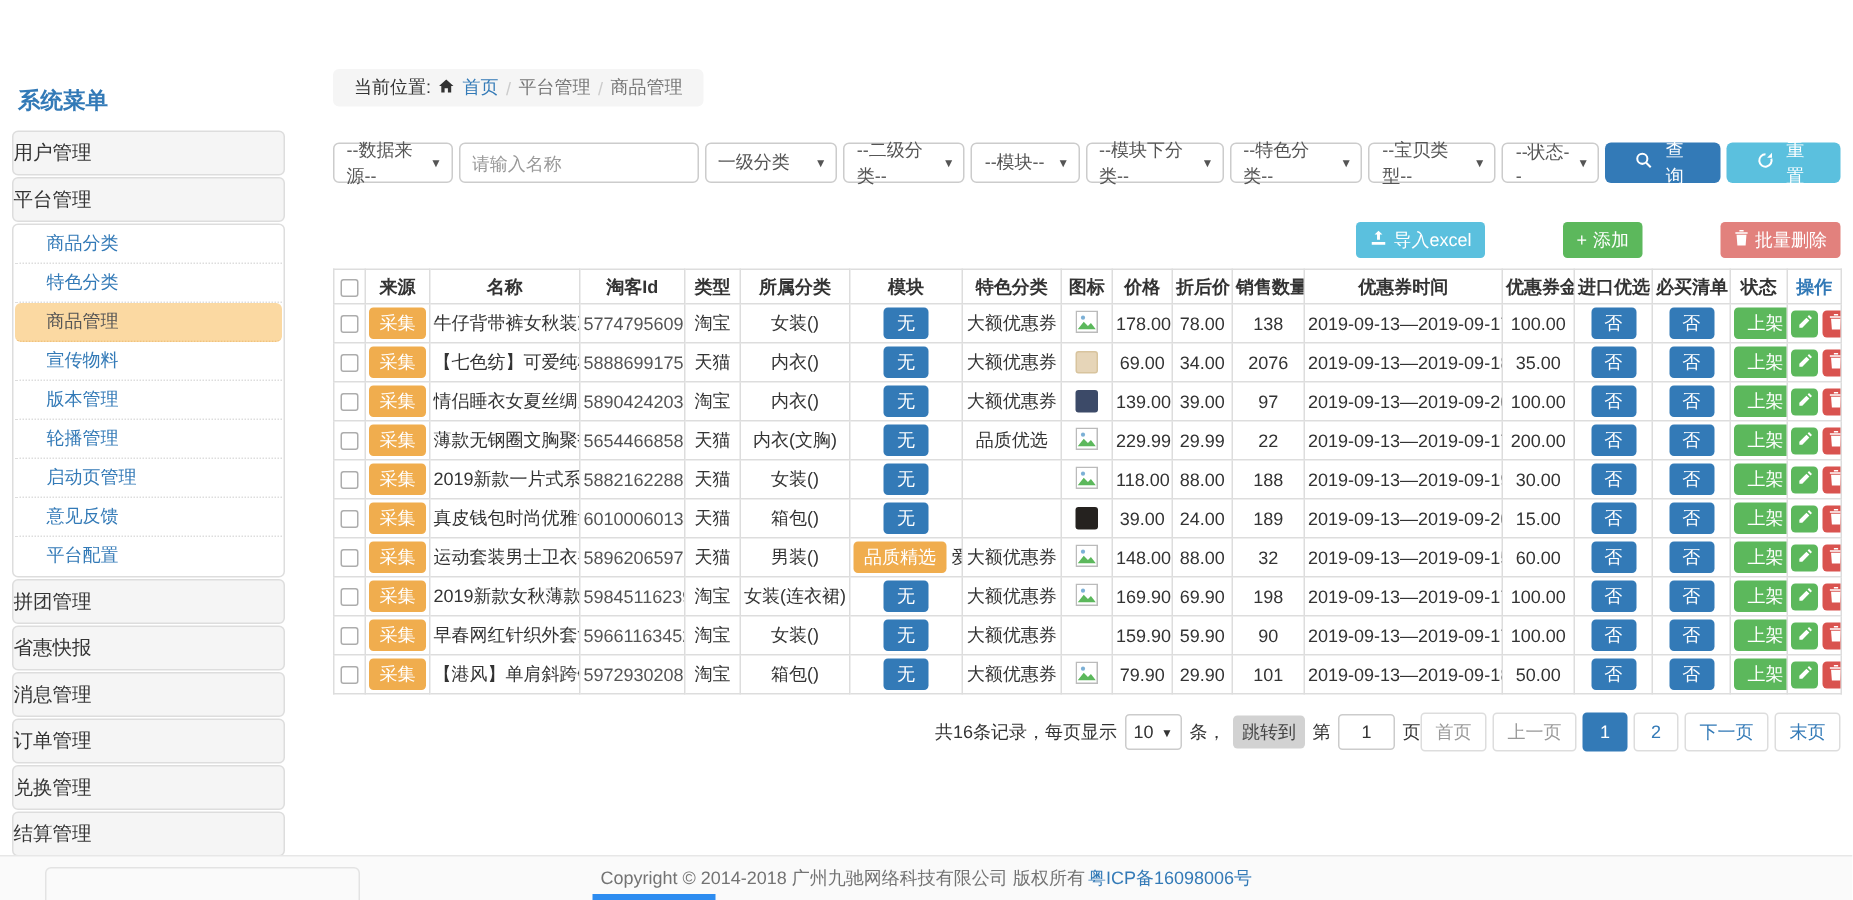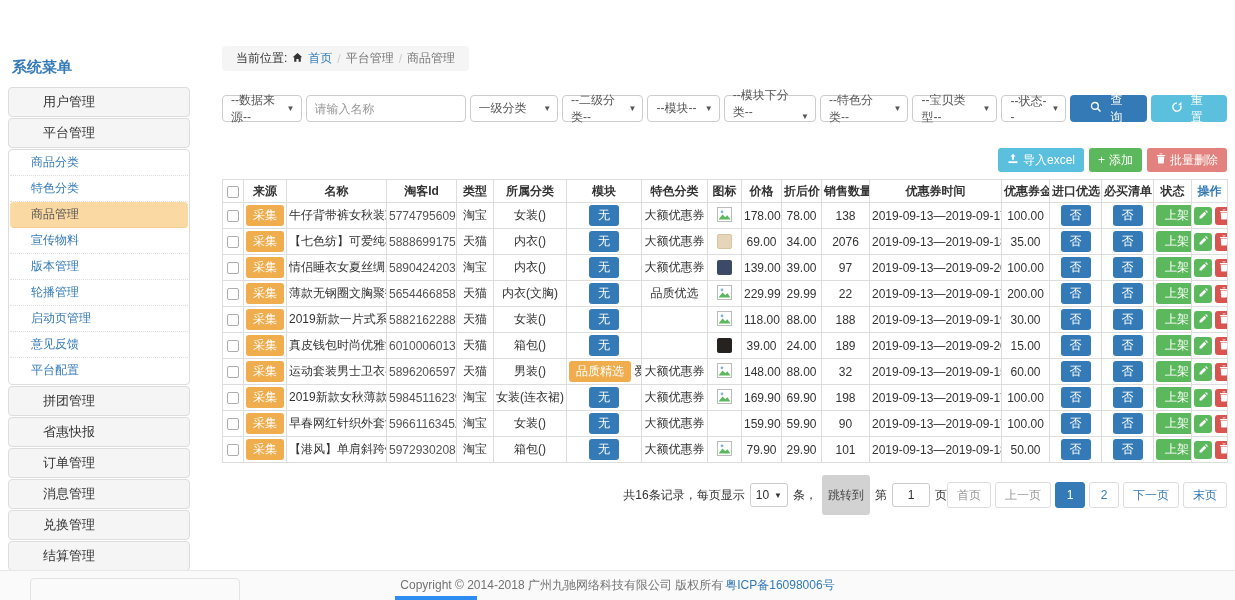--- a/index.html
+++ b/index.html
@@ -10,21 +10,21 @@
   
   .topbar { position:absolute; top:0; left:0; right:0; height:32px; background:#f4f4f4; border-bottom:1px solid #e2e2e2; }
   .brand { position:absolute; left:245px; top:7px; font-size:15px; color:#777; letter-spacing:1px; }
   .home-box { position:absolute; left:866px; top:0; width:31px; height:31px; background:#eaeaea; border-left:1px solid #dcdcdc; border-right:1px solid #dcdcdc; display:flex; align-items:center; justify-content:center; cursor:pointer; }
   .welcome { position:absolute; left:905px; top:9px; font-size:12px; color:#555; cursor:pointer; }
   .welcome .caret { font-size:8px; color:#555; margin-left:4px; }
 
   
   .sidebar { position:absolute; left:8px; top:46px; width:182px; z-index:1; }
   .side-title { color:#337ab7; font-weight:bold; font-size:15px; padding:12px 4px 10px 4px; }
-  .side-group { height:30px; line-height:28px; background:#f5f5f5; border:1px solid #ddd; border-radius:4px; margin-bottom:1px; padding-left:34px; font-size:13px; color:#333; cursor:pointer; }
+  .side-group { height:30px; line-height:28px; background:#f5f5f5; border:1px solid #ddd; border-radius:4px; margin-bottom:1px; padding-left:0; font-size:13px; color:#333; cursor:pointer; }
   .side-sub { background:#fff; border:1px solid #ddd; border-radius:4px; margin:1px 0; padding:0 1px; }
   .side-sub-item { height:26px; line-height:25px; padding-left:21px; font-size:12px; color:#337ab7; border-bottom:1px dotted #ddd; cursor:pointer; }
   .side-sub-item:last-child { border-bottom:none; }
   .side-sub-item.active { background:#fbd9a2; border-radius:4px; color:#555; border-bottom:1px dotted #f0c27f; }
 
   
   .content { position:absolute; left:222px; top:46px; width:1005px; }
   .breadcrumb { display:inline-flex; align-items:center; gap:5px; background:#f5f5f5; border-radius:4px; padding:4px 14px; font-size:12px; color:#333; }
   .breadcrumb .link { color:#337ab7; cursor:pointer; }
   .breadcrumb .sep { color:#ccc; }
@@ -33,21 +33,21 @@
   .filterbar { margin-top:24px; display:flex; align-items:center; gap:4px; }
   .f-select { height:27px; border:1px solid #ccc; border-radius:4px; background:#fff; display:inline-flex; align-items:center; justify-content:space-between; padding:0 6px 0 8px; font-size:12px; color:#555; cursor:pointer; }
   .f-select .caret { font-size:8px; color:#555; margin-left:5px; }
   .f-input { height:27px; width:160px; border:1px solid #ccc; border-radius:4px; padding:0 8px; font-size:12px; color:#555; outline:none; font-family:inherit; }
   .f-input::placeholder { color:#999; }
   .btn { height:27px; border:none; border-radius:4px; font-size:12px; color:#fff; display:inline-flex; align-items:center; gap:4px; padding:0 20px; cursor:pointer; font-family:inherit; }
   .btn-primary { background:#337ab7; }
   .btn-info { background:#5bc0de; }
 
   .toolbar { margin-top:26px; display:flex; justify-content:flex-end; gap:5px; }
-  .btn-sm { height:24px; padding:0 9px; border-radius:3px; }
+  .btn-sm { height:24px; padding:0 9px; border-radius:3px;margin-left:47px; }
   .btn-success { background:#5cb85c; }
   .btn-danger-light { background:#e2817d; }
 
   
   table.grid { margin-top:7px; width:1005px; border-collapse:collapse; table-layout:fixed; }
   .grid th { border:1px solid #ddd; font-size:12px; color:#333; font-weight:bold; height:23px; padding:2px 2px; background:#fff; white-space:nowrap; overflow:hidden; }
   .grid th.op-head { color:#337ab7; }
   .grid td { border:1px solid #ddd; font-size:12px; color:#333; height:26px; padding:1px 2px; text-align:center; white-space:nowrap; overflow:hidden; }
   .grid td.id-cell { color:#555; }
   .cb { display:inline-block; width:12px; height:12px; border:1px solid #adadad; background:#fff; border-radius:2px; vertical-align:middle; cursor:pointer; }
@@ -61,21 +61,21 @@
   .thumb { display:inline-block; width:15px; height:15px; vertical-align:middle; border-radius:2px; }
   .thumb-beige { background:#e6d5b8; border:1px solid #d8c49e; }
   .thumb-dark { background:#3c4a68; }
   .thumb-black { background:#25221f; }
 
   
   .pagerow { margin-top:12px; display:flex; justify-content:flex-end; align-items:center; font-size:12px; color:#333; }
   .pageleft { display:inline-flex; align-items:center; gap:5px; }
   .ps-select { height:24px; border:1px solid #ccc; border-radius:3px; background:#fff; display:inline-flex; align-items:center; padding:0 5px; gap:5px; color:#333; cursor:pointer; }
   .ps-select .caret { font-size:8px; }
-  .jump-btn { height:40px; background:#d2d2d2; border:none; border-radius:3px; font-size:12px; color:#444; padding:0 6px; cursor:pointer; font-family:inherit; }
+  .jump-btn { height:22px; background:#d2d2d2; border:none; border-radius:3px; font-size:12px; color:#444; padding:0 6px; cursor:pointer; font-family:inherit; }
   .jump-input { width:38px; height:24px; border:1px solid #ccc; border-radius:3px; text-align:center; font-size:12px; color:#333; outline:none; font-family:inherit; }
   .pager { display:inline-flex; gap:4px; }
   .pg { min-width:30px; height:26px; border:1px solid #ddd; border-radius:3px; background:#fff; display:inline-flex; align-items:center; justify-content:center; padding:0 9px; font-size:12px; color:#337ab7; cursor:pointer; }
   .pg.disabled { color:#999; cursor:default; }
   .pg.active { background:#337ab7; border-color:#337ab7; color:#fff; }
 
   
   .footer { position:absolute; left:0; right:0; top:570px; height:30px; background:#fafafa; border-top:1px solid #e7e7e7; display:flex; align-items:center; justify-content:center; font-size:12px; color:#737373; z-index:2; }
   .footer .icp { color:#337ab7; cursor:pointer; margin-left:2px; }
   .cut-panel { position:absolute; left:30px; top:578px; width:210px; height:28px; border:1px solid #e3e3e3; border-radius:4px; z-index:3; }
@@ -98,22 +98,22 @@
           <div class="side-sub-item active">商品管理</div>
           <div class="side-sub-item">宣传物料</div>
           <div class="side-sub-item">版本管理</div>
           <div class="side-sub-item">轮播管理</div>
           <div class="side-sub-item">启动页管理</div>
           <div class="side-sub-item">意见反馈</div>
           <div class="side-sub-item">平台配置</div>
         </div>
         <div class="side-group">拼团管理</div>
         <div class="side-group">省惠快报</div>
+        <div class="side-group">消息管理</div>
         <div class="side-group">订单管理</div>
-        <div class="side-group">消息管理</div>
         <div class="side-group">兑换管理</div>
         <div class="side-group">结算管理</div>
       </div>
   </div>
 
   <div class="content">
 
     <div class="breadcrumb">
       <span>当前位置:</span>
       <span><svg width="11" height="11" viewBox="0 0 16 16">
@@ -137,21 +137,21 @@
           <span class="caret">▼</span>
         </div>
         <div class="f-select" style="width: 88px;">
           <span>--二级分类--</span>
           <span class="caret">▼</span>
         </div>
         <div class="f-select" style="width: 78px;">
           <span>--模块--</span>
           <span class="caret">▼</span>
         </div>
-        <div class="f-select" style="width: 100px; align-items: flex-end;">
+        <div class="f-select" style="width: 100px;">
           <span>--模块下分类--</span>
           <span class="caret">▼</span>
         </div>
         <div class="f-select" style="width: 96px;">
           <span>--特色分类--</span>
           <span class="caret">▼</span>
         </div>
         <div class="f-select" style="width: 92px;">
           <span>--宝贝类型--</span>
           <span class="caret">▼</span>

